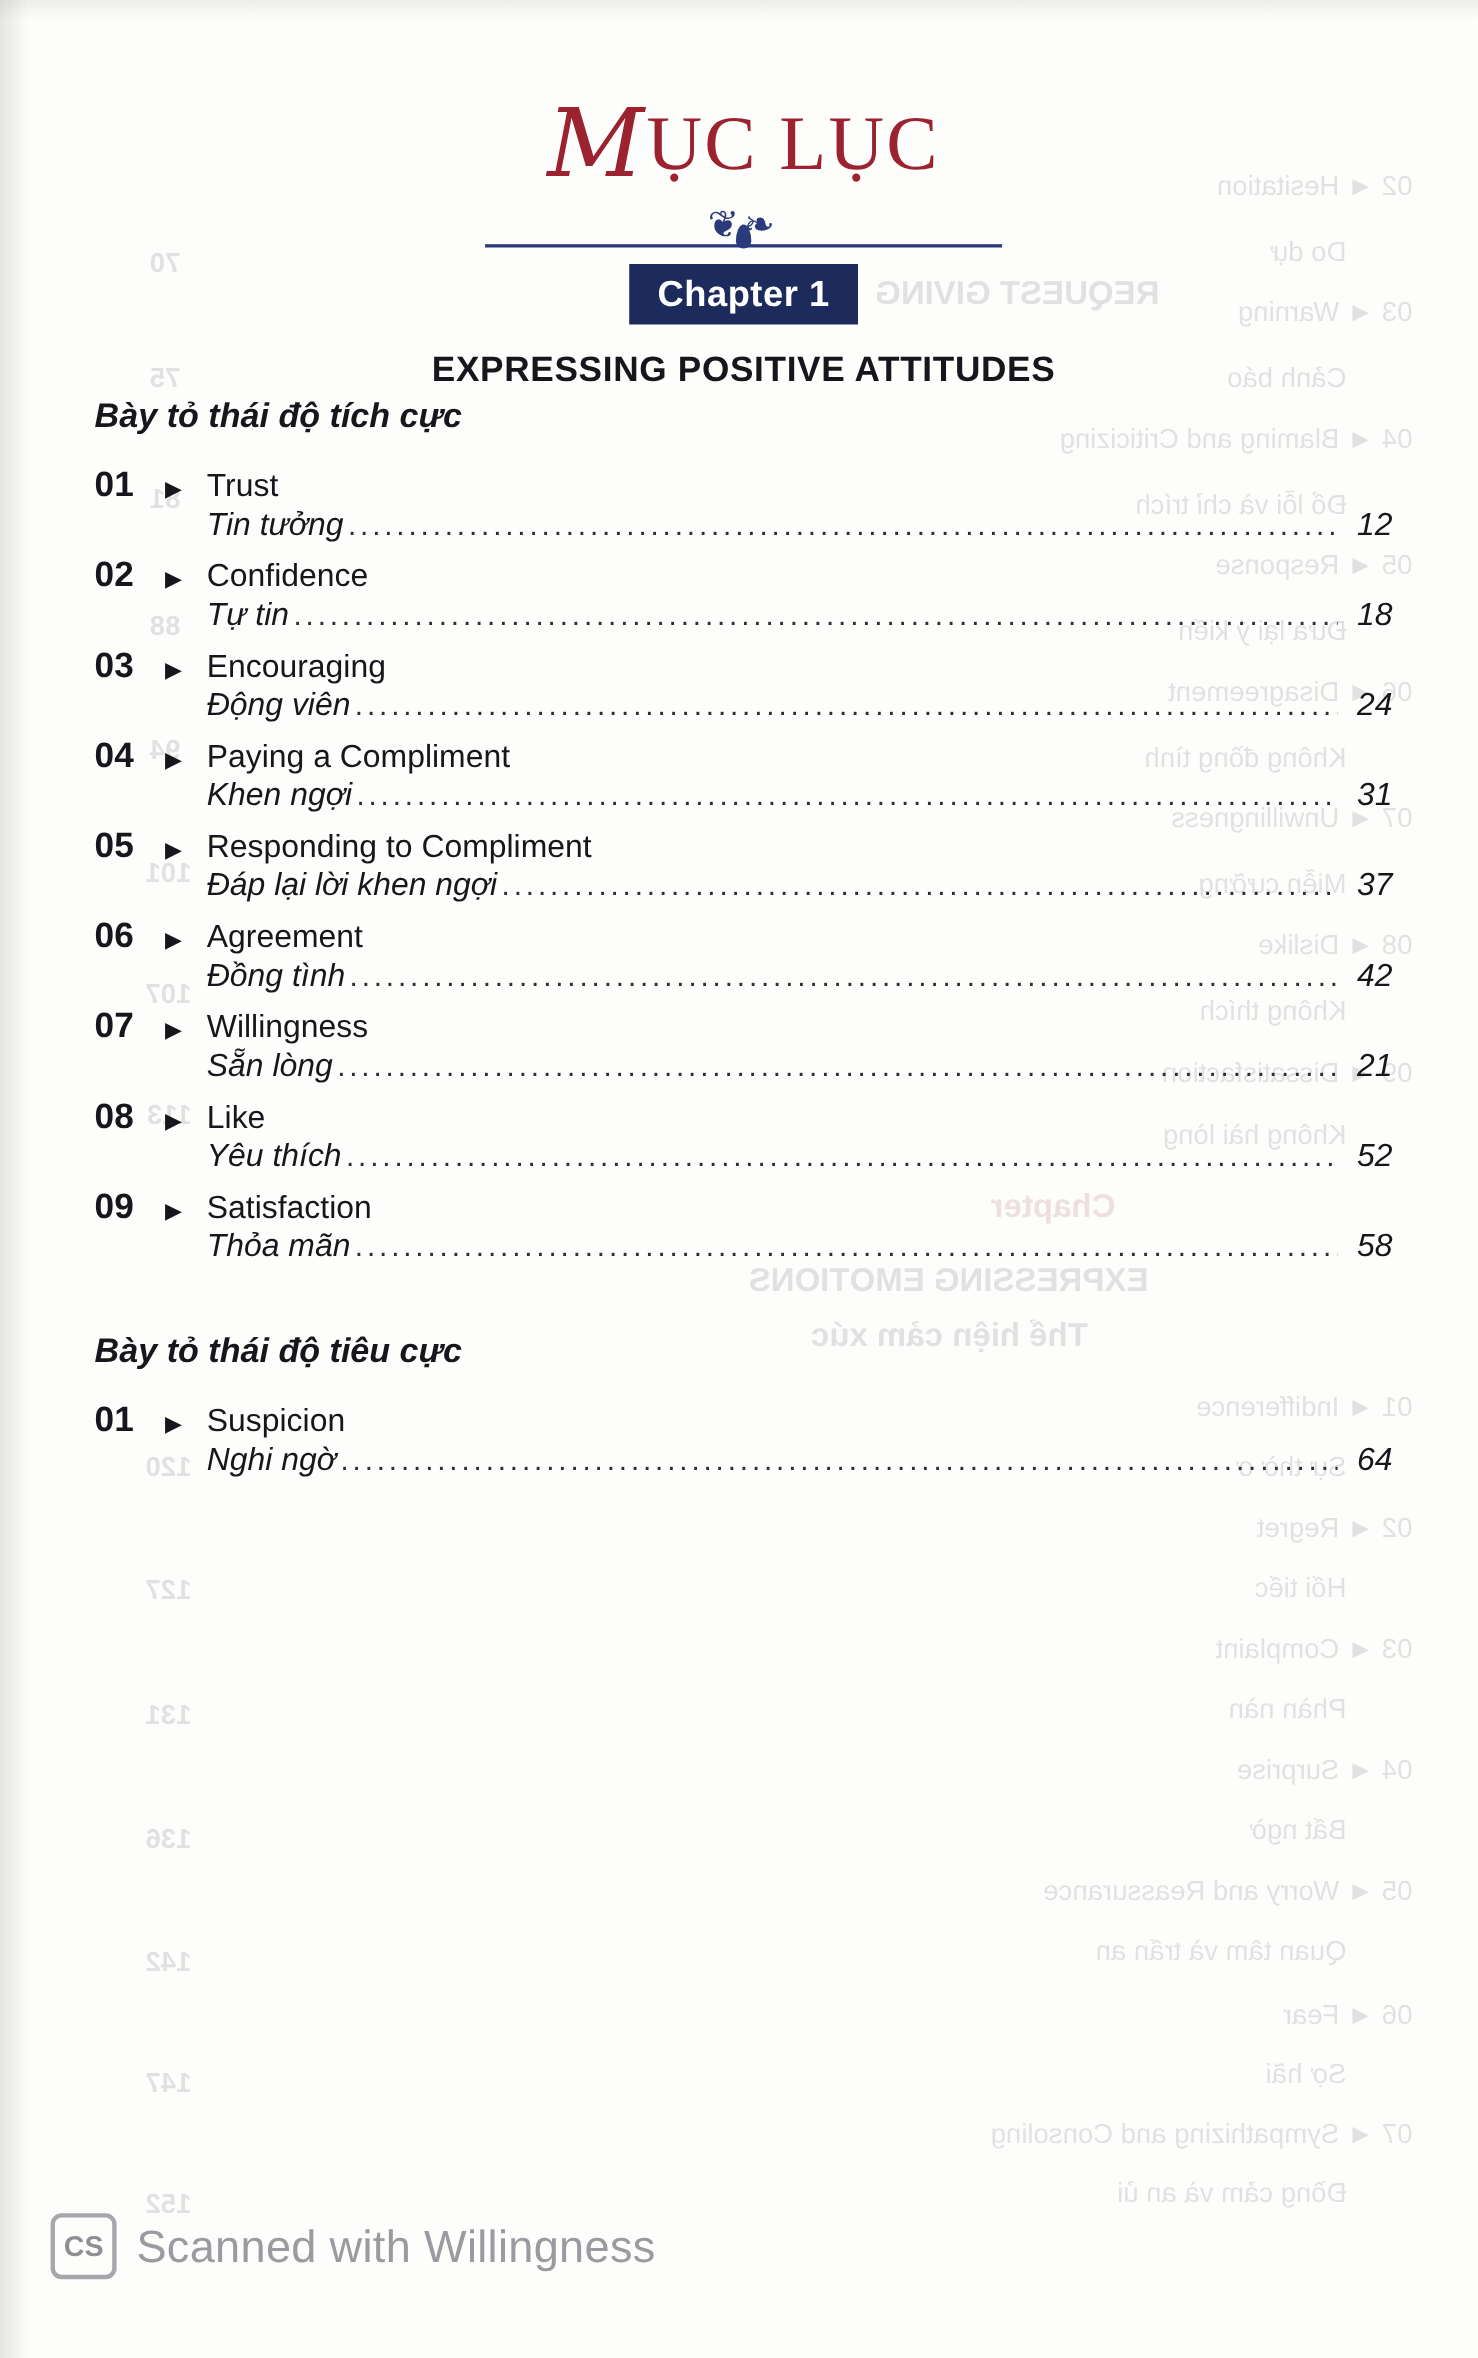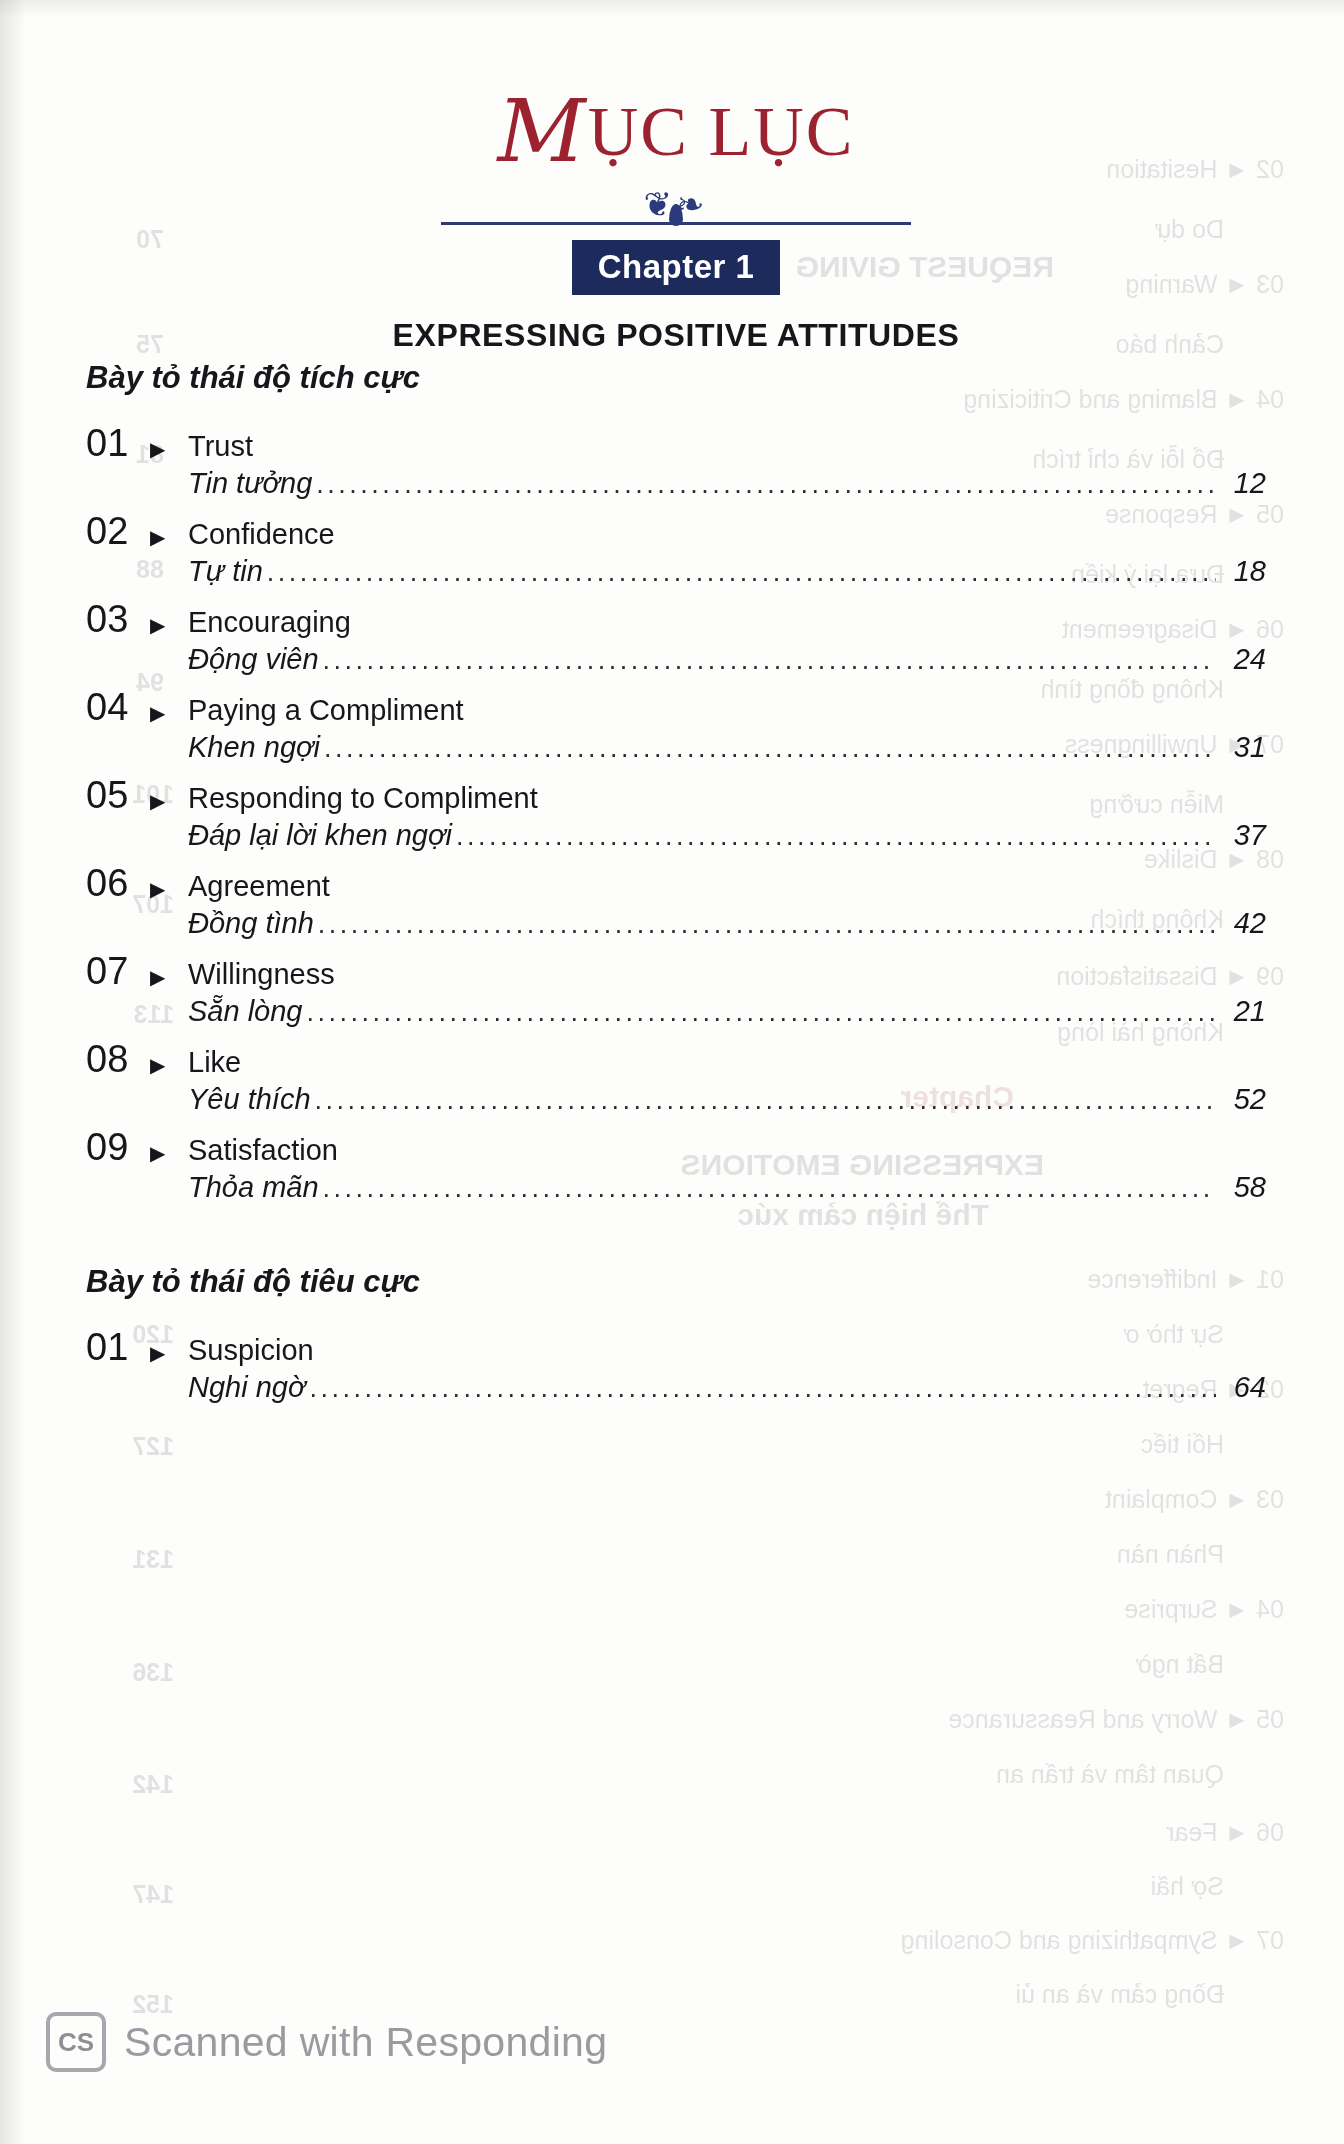--- a/index.html
+++ b/index.html
@@ -138,21 +138,22 @@
   .entry { margin-bottom: 10px; }
   .entry-line1 {
     display: flex;
     align-items: baseline;
     font-size: 29px;
     color: #16161c;
   }
   .entry-num {
     width: 64px;
     flex: 0 0 64px;
-    font-size: 38px;
+    font-size: 32px;
+    font-weight: bold;
   }
   .entry-arrow {
     flex: 0 0 38px;
     font-size: 20px;
     color: #16161c;
   }
   .entry-en {
     flex: 1;
     font-size: 29px;
   }
@@ -444,18 +445,18 @@
           <span class="dots">...................................................................................................</span>
           <span class="page-no">64</span>
         </div>
       </div>
     </div>
 
   </div>
 
   <div class="cam">
     <div class="cam-logo">CS</div>
-    <div class="cam-text">Scanned with Responding</div>
+    <div class="cam-text">Scanned with Willingness</div>
   </div>
 
   <div class="edge-left"></div>
   <div class="edge-top"></div>
 </div>
 
 </body></html>

